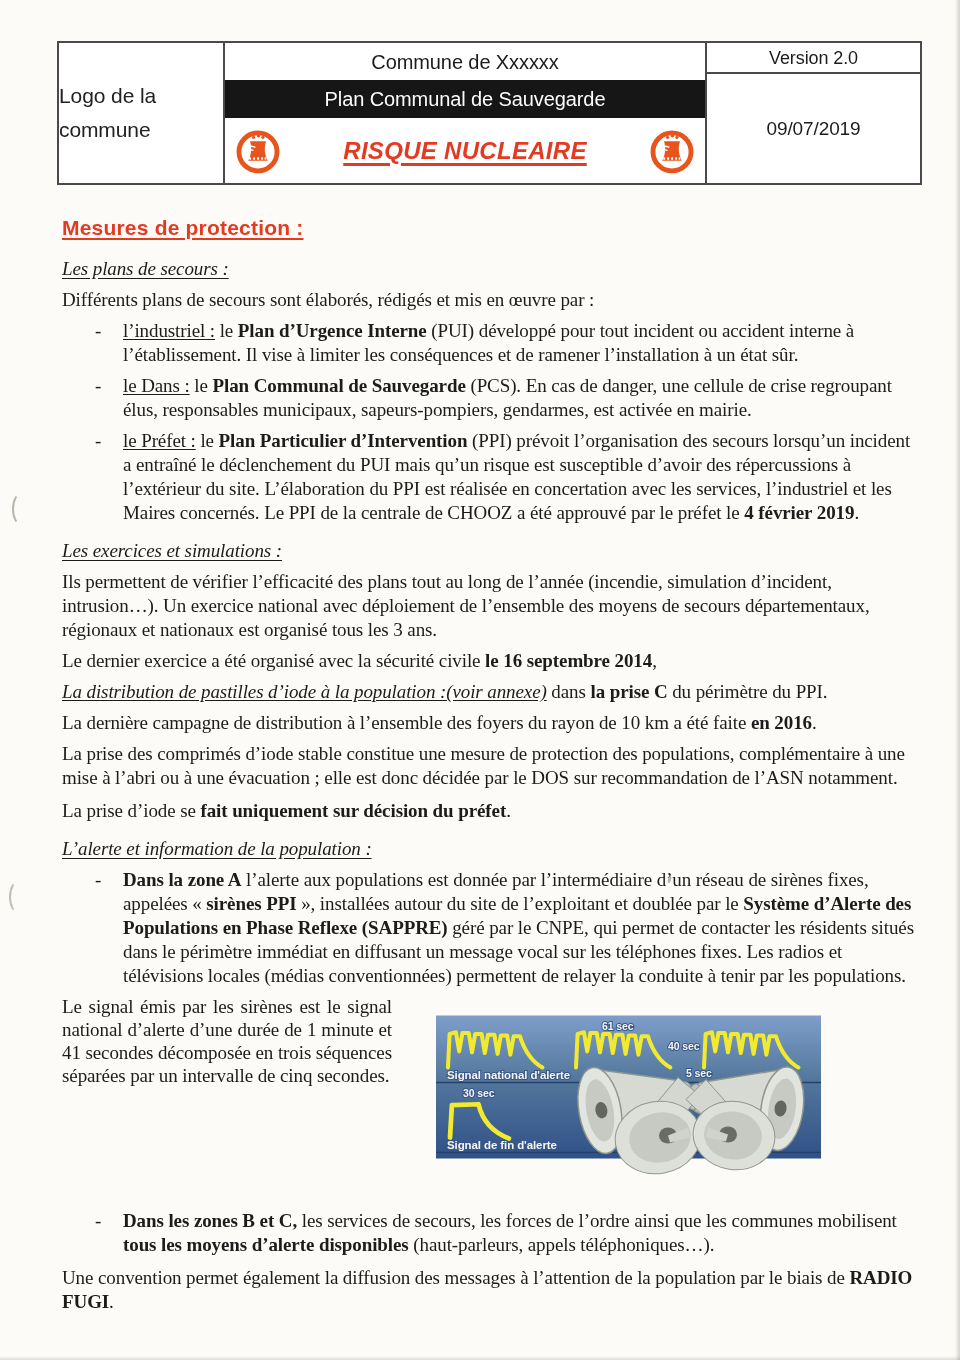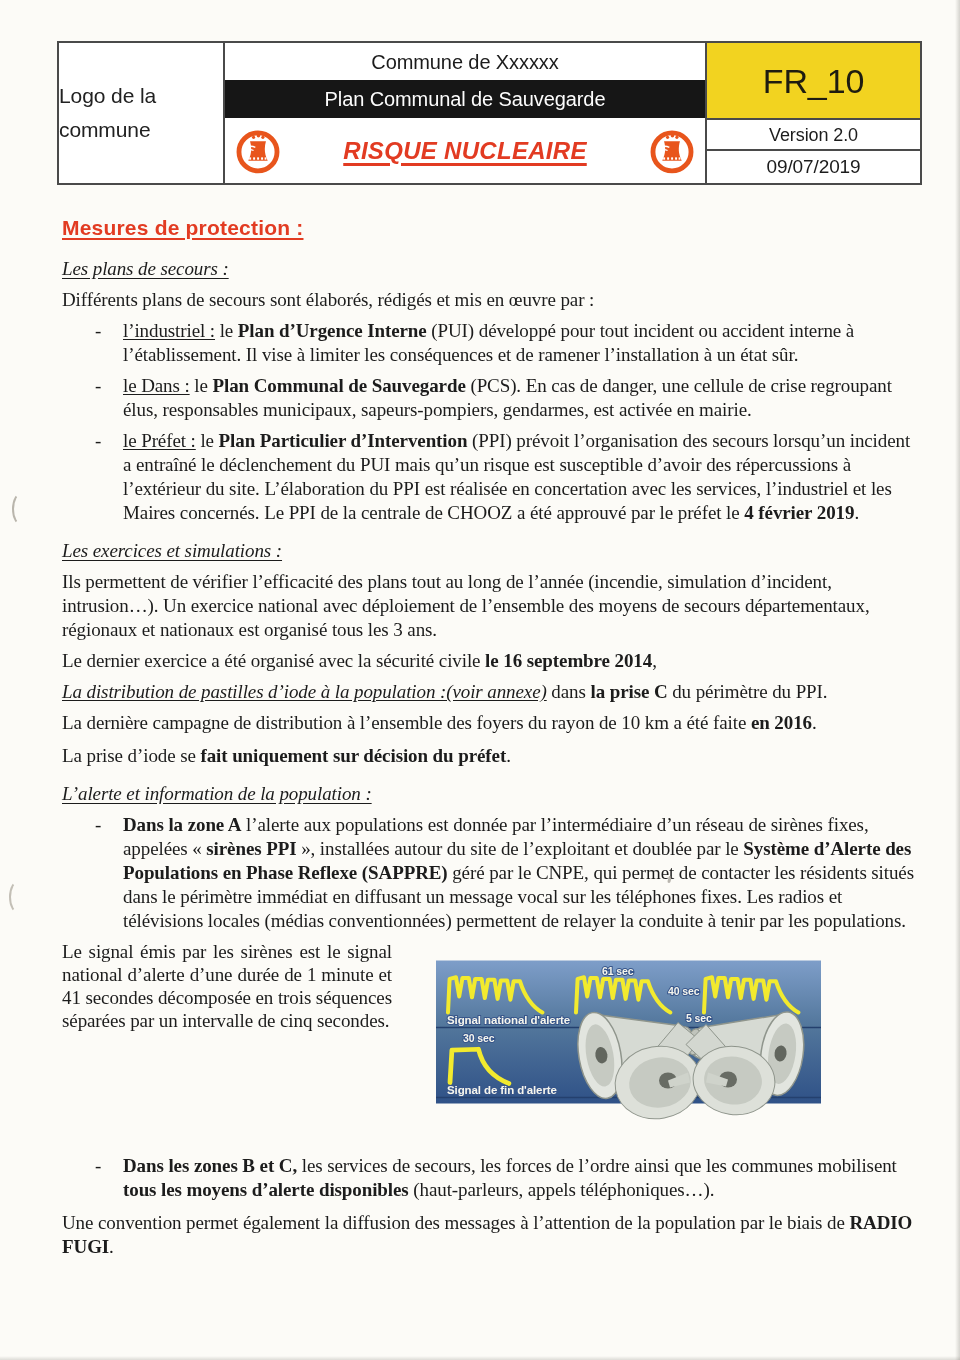--- a/index.html
+++ b/index.html
@@ -111,23 +111,20 @@
           <path d="M11,26.5 Q16,23 21,25.5" fill="none" stroke="#ffffff" stroke-width="1.3"></path>
           <rect x="16" y="33.2" width="2.2" height="2.6" fill="#ffffff"></rect>
           <rect x="20.5" y="33.2" width="2.2" height="2.6" fill="#ffffff"></rect>
           <rect x="25" y="33.2" width="2.2" height="2.6" fill="#ffffff"></rect>
           <rect x="29.5" y="33.2" width="2.2" height="2.6" fill="#ffffff"></rect>
           <rect x="33.5" y="33.2" width="2" height="2.6" fill="#ffffff"></rect>
         </svg>
       </div>
     </div>
     <div class="right-col">
-      <div class="ref-cell">
-        <span>FR_10</span>
-      </div>
       <div class="version-cell">
         <span>Version 2.0</span>
       </div>
       <div class="date-cell">
         <span>09/07/2019</span>
       </div>
     </div>
   </header>
 
   <main class="doc-body">
@@ -143,20 +140,21 @@
 
     <div class="bullet"><span class="dash">-</span><span class="u">le Préfet :</span><span> le </span><span class="b">Plan Particulier d’Intervention</span><span> (PPI) prévoit l’organisation des secours lorsqu’un incident a entraîné le déclenchement du PUI mais qu’un risque est susceptible d’avoir des répercussions à l’extérieur du site. L’élaboration du PPI est réalisée en concertation avec les services, l’industriel et les Maires concernés. Le PPI de la centrale de CHOOZ a été approuvé par le préfet le </span><span class="b">4 février 2019</span><span>.</span></div>
 
     <h2 class="sub">Les exercices et simulations :</h2>
     <p>Ils permettent de vérifier l’efficacité des plans tout au long de l’année (incendie, simulation d’incident, intrusion…). Un exercice national avec déploiement de l’ensemble des moyens de secours départementaux, régionaux et nationaux est organisé tous les 3 ans.</p>
     <p><span>Le dernier exercice a été organisé avec la sécurité civile </span><span class="b">le 16 septembre 2014</span><span>,</span></p>
 
     <p class="sub" style="font-style:normal;text-decoration:none;"><span class="iu">La distribution de pastilles d’iode à la population :(voir annexe)</span><span> dans </span><span class="b">la prise C</span><span> du périmètre du PPI.</span></p>
 
     <p><span>La dernière campagne de distribution à l’ensemble des foyers du rayon de 10 km a été faite </span><span class="b">en 2016</span><span>.</span></p>
+    <p>La prise des comprimés d’iode stable constitue une mesure de protection des populations, complémentaire à une mise à l’abri ou à une évacuation ; elle est donc décidée par le DOS sur recommandation de l’ASN notamment.</p>
     <p style="margin-top:9px;"><span>La prise d’iode se </span><span class="b">fait uniquement sur décision du préfet</span><span>.</span></p>
 
     <h2 class="sub">L’alerte et information de la population :</h2>
 
     <div class="bullet"><span class="dash">-</span><span class="b">Dans la zone A</span><span> l’alerte aux populations est donnée par l’intermédiaire d’un réseau de sirènes fixes, appelées « </span><span class="b">sirènes PPI</span><span> », installées autour du site de l’exploitant et doublée par le </span><span class="b">Système d’Alerte des Populations en Phase Reflexe (SAPPRE)</span><span> géré par le CNPE, qui permet de contacter les résidents situés dans le périmètre immédiat en diffusant un message vocal sur les téléphones fixes. Les radios et télévisions locales (médias conventionnées) permettent de relayer la conduite à tenir par les populations.</span></div>
 
     <div class="signal-row">
       <p class="signal-text">Le signal émis par les sirènes est le signal national d’alerte d’une durée de 1 minute et 41 secondes décomposée en trois séquences séparées par un intervalle de cinq secondes.</p>
       <figure class="siren-fig" style="margin-block:0;">
         <svg viewBox="0 0 385 143">

